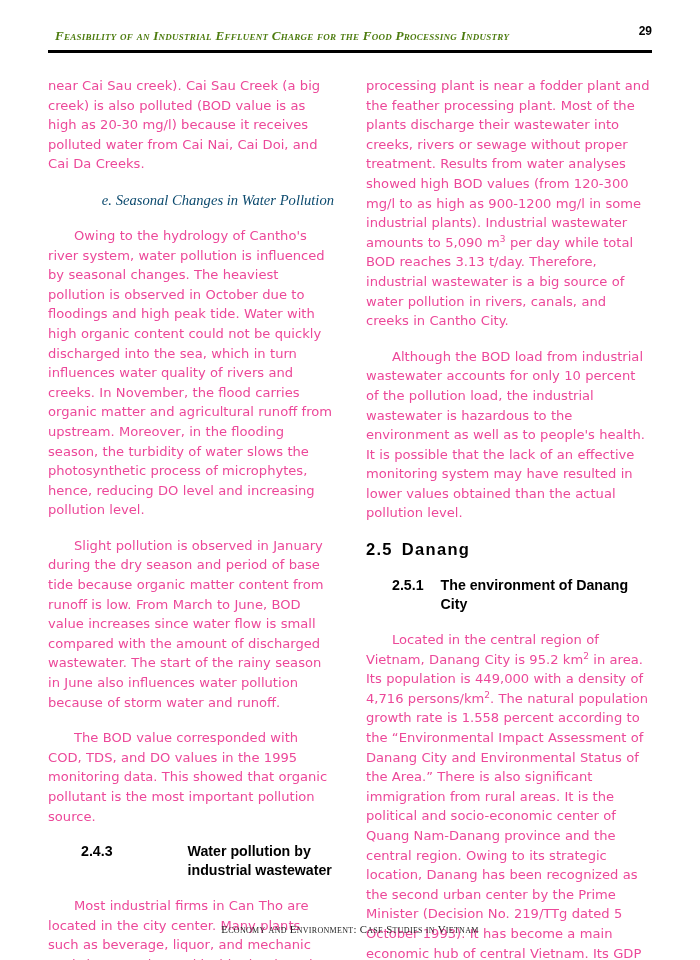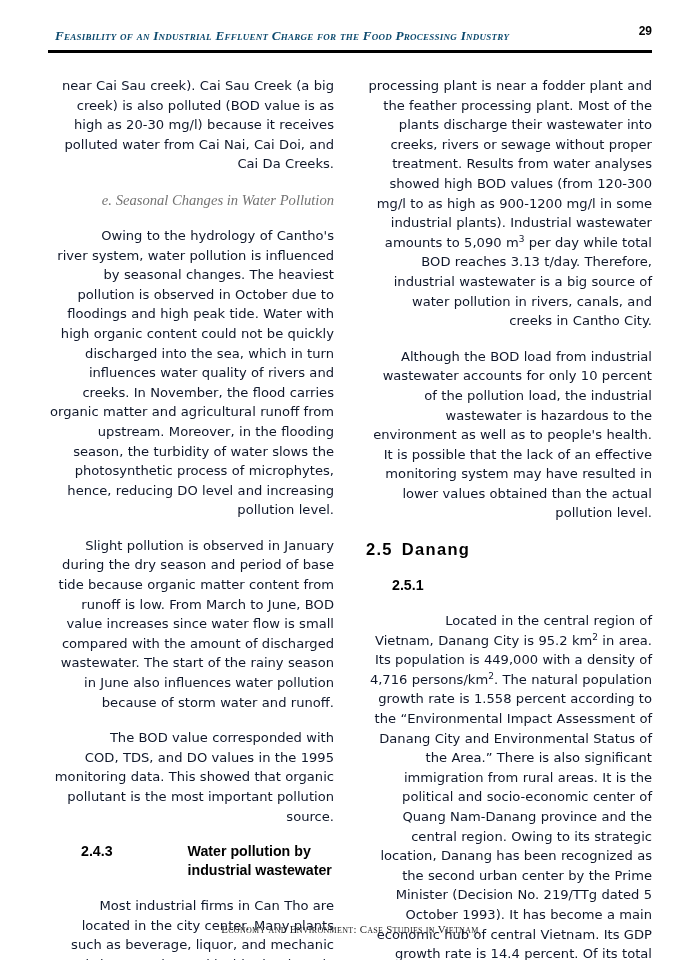--- a/index.html
+++ b/index.html
@@ -38,21 +38,21 @@
     position: absolute;
     left: 7px;
     top: 0px;
     font-family: "Liberation Serif", serif;
     font-weight: bold;
     font-style: italic;
     font-variant: small-caps;
     font-size: 13.2px;
     letter-spacing: 0.25px;
     white-space: nowrap;
-    color: #0c4a6e;
+    color: #4d7c0f;
   }
   .running-head-page {
     position: absolute;
     right: 0px;
     top: -4px;
     font-family: "Liberation Sans", sans-serif;
     font-weight: bold;
     font-size: 12px;
     color: #000;
   }
@@ -79,43 +79,43 @@
     width: 286px;
   }
   .col-left  { left: 0px; }
   .col-right { left: 318px; }
 
   p.body {
     margin: 0 0 16px 0;
     font-family: "DejaVu Sans", sans-serif;
     font-size: 13.1px;
     line-height: 19.6px;
-    text-align: right;
-    color: #0f172a;
+    text-align: left;
+    color: #ec4899;
     word-spacing: 0.2px;
   }
   p.body.indent { text-indent: 26px; }
   p.body.tight  { margin-bottom: 0; }
 
   sup.unit {
     font-size: 9px;
     vertical-align: super;
     line-height: 0;
   }
 
   
   h4.alpha-head {
     margin: 6px 0 16px 0;
     font-family: "Liberation Serif", serif;
     font-style: italic;
     font-weight: normal;
     font-size: 14.6px;
     line-height: 20px;
     text-align: right;
-    color: #737373;
+    color: #0c4a6e;
   }
 
   
   h2.sec-head {
     margin: 12px 0 16px 0;
     font-family: "Liberation Sans", sans-serif;
     font-weight: bold;
     font-size: 16.5px;
     letter-spacing: 1.3px;
     line-height: 21px;
@@ -195,20 +195,21 @@
       <p class="body"><span>processing plant is near a fodder plant and the feather processing plant.  Most of the plants discharge their wastewater into creeks, rivers or sewage without proper treatment.  Results from water analyses showed high BOD values (from 120-300 mg/l to as high as 900-1200 mg/l in some industrial plants). Industrial wastewater amounts to 5,090 m</span><sup class="unit">3</sup><span> per day while total BOD reaches 3.13 t/day. Therefore, industrial wastewater is a big source of water pollution in rivers, canals, and creeks in Cantho City.</span></p>
 
       <p class="body indent">Although the BOD load from industrial wastewater accounts for only 10 percent of the pollution load, the industrial wastewater is hazardous to the environment as well as to people's health.  It is possible that the lack of an effective monitoring system may have resulted in lower values obtained than the actual pollution level.</p>
 
       <h2 class="sec-head">
         <span class="num">2.5</span><span>Danang</span>
       </h2>
 
       <h3 class="sub-head">
         <span class="num">2.5.1</span>
+        <span class="txt">The environment of Danang City</span>
       </h3>
 
       <p class="body indent tight"><span>Located in the central region of Vietnam, Danang City is 95.2 km</span><sup class="unit">2</sup><span> in area. Its population is 449,000 with a density of 4,716 persons/km</span><sup class="unit">2</sup><span>. The natural population growth rate is 1.558 percent according to the “Environmental Impact Assessment of Danang City and Environmental Status of the Area.” There is also significant immigration from rural areas. It is the political and socio-economic center of Quang Nam-Danang province and the central region. Owing to its strategic location, Danang has been recognized as the second urban center by the Prime Minister (Decision No. 219/TTg dated 5 October 1993).  It has become a main economic hub of central Vietnam. Its GDP growth rate is 14.4 percent. Of its total area, 1,500 hectares are agricultural lands.</span></p>
     </div>
   </div>
 
   <div class="running-foot">Economy and Environment: Case Studies in Vietnam</div>
 
 </div>
 

